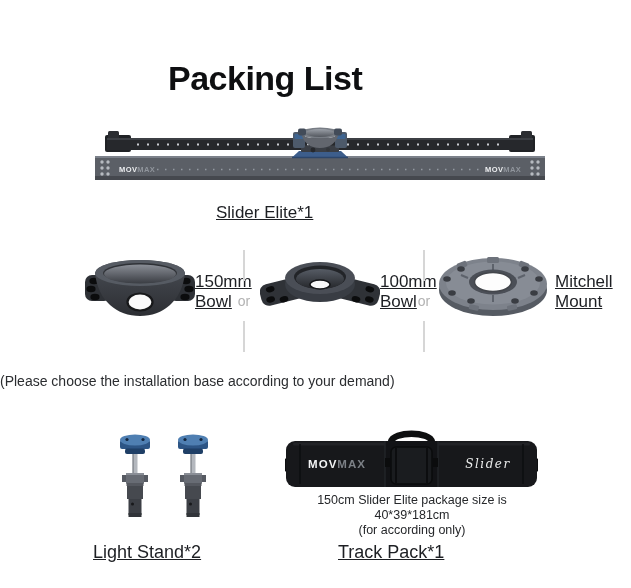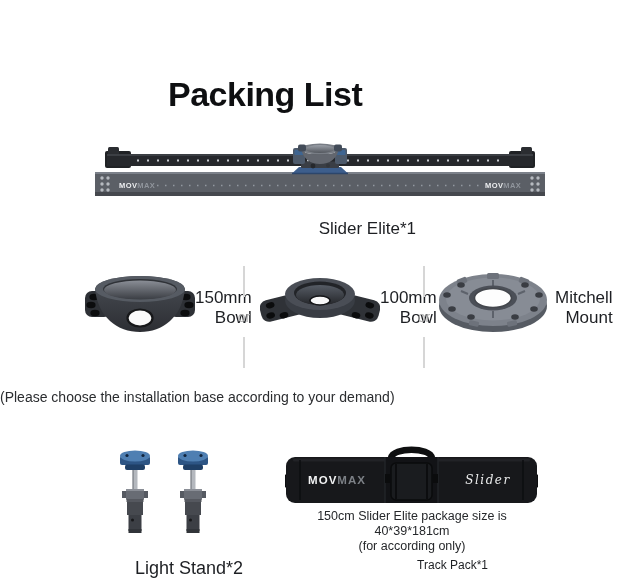--- a/index.html
+++ b/index.html
@@ -1,26 +1,26 @@
 <!DOCTYPE html>
 <html><head>
 <meta charset="utf-8">
 <style>
   * { margin:0; padding:0; box-sizing:border-box; }
   html,body { background:#ffffff; }
   body { font-family:"Liberation Sans", sans-serif; }
   .canvas { position:relative; width:631px; height:588px; background:#ffffff; overflow:hidden; }
-  .abs { position:absolute;margin-top:16px; }
+  .abs { position:absolute; }
 
   .title { left:168px; top:56px; font-size:34px; line-height:44px; font-weight:800;
            color:#0e0f11; letter-spacing:-0.5px; }
 
   .slider-fig { left:95px; top:126px; width:450px; height:60px; }
 
-  .item-label { font-size:17px; color:#1d1f23; text-align:right; }
+  .item-label { font-size:17px; color:#1d1f23; text-align:left;text-decoration:underline; }
   .slider-label { left:216px; top:203px; width:200px; font-size:17px; }
 
   .option { top:250px; width:150px; display:flex; flex-direction:row; align-items:center; }
   .option .img-box { height:74px; display:flex; align-items:center; justify-content:center; }
   .option .item-label { margin-top:9px; }
   .opt-1 { left:85px; }
   .opt-2 { left:260px; }
   .opt-3 { left:431px; }
 
   .divider { top:250px; width:32px; height:102px; display:flex; flex-direction:column;
@@ -31,21 +31,21 @@
   .or-text { color:#b2b2b2; font-size:14px; line-height:14px; padding:5px 0; }
 
   .note { left:0; top:373px; width:631px; text-align:left; font-size:14px; color:#2b2d30; }
 
   .light-stands { left:110px; top:433px; width:116px; height:86px; }
   .ls-label { left:93px; top:542px; width:150px; font-size:18px; }
 
   .bag-fig { left:285px; top:428px; width:253px; height:62px; }
   .size-note { left:283px; top:493px; width:258px; text-align:center; font-size:12.5px;
                line-height:15px; color:#26282b; }
-  .tp-label { left:338px; top:542px; width:150px; font-size:12px; }
+  .tp-label { left:338px; top:542px; width:150px; font-size:18px; }
 
   svg { display:block; }
 </style>
 </head>
 <body>
 
 <div class="canvas">
 
   <h1 class="abs title">Packing List</h1>
 

